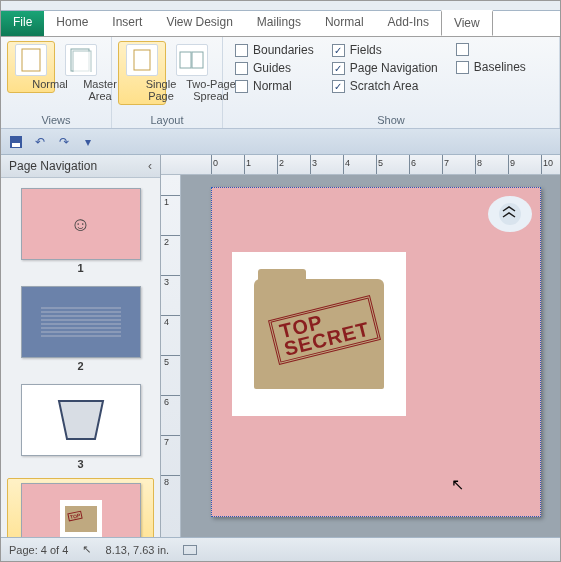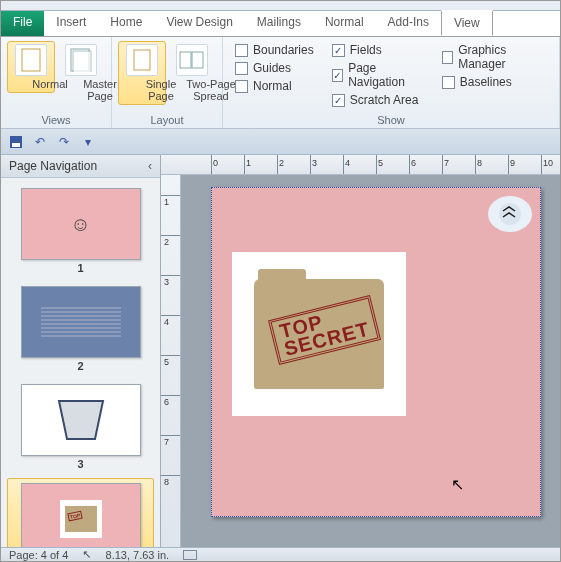--- a/index.html
+++ b/index.html
@@ -57,37 +57,37 @@
   .page { position:absolute; left:30px; top:12px; width:330px; height:330px; background:#e9b0b4; box-shadow: 2px 2px 4px rgba(0,0,0,0.3); border:1px dotted #2a5aba; }
   .page .decor { position:absolute; top:8px; right:8px; width:44px; height:36px; background:#e9f0f7; border-radius:50%; display:flex; align-items:center; justify-content:center; }
   .page .imgbox { position:absolute; left:20px; top:64px; width:174px; height:164px; background:#fff; display:flex; align-items:center; justify-content:center; }
   .folder { width:130px; height:110px; background:#bfa980; border-radius: 6px 6px 2px 2px; position:relative; }
   .folder:before { content:""; position:absolute; top:-10px; left:4px; width:48px; height:14px; background:#bfa980; border-radius:3px 3px 0 0; }
   .stamp { position:absolute; left:18px; top:28px; transform: rotate(-14deg); color:#8a1f1f; font-family: Impact, "Arial Black", sans-serif; font-weight:bold; font-size:20px; line-height:0.9; letter-spacing:1px; border:3px double #8a1f1f; padding:2px 6px; background:rgba(255,255,255,0); }
 
   .cursor { position:absolute; left:270px; top:300px; font-size:16px; color:#000; pointer-events:none; }
 
   
-  .status { height: 14px; background: linear-gradient(#e6ecf2,#d6dee6); border-top:1px solid #a5b6c7; display:flex; align-items:center; padding: 0 8px; gap: 14px; font-size:11px; color:#4a4a4a; }
+  .status { height: 24px; background: linear-gradient(#e6ecf2,#d6dee6); border-top:1px solid #a5b6c7; display:flex; align-items:center; padding: 0 8px; gap: 14px; font-size:11px; color:#4a4a4a; }
 
   .tick { position:absolute; top:0; bottom:0; width:1px; background:#7a8a9a; }
   .vtick { position:absolute; left:0; right:0; height:1px; background:#7a8a9a; }
   .rn { position:absolute; top:3px; font-size:9px; color:#3a3a3a; }
   .vrn { position:absolute; left:3px; font-size:9px; color:#3a3a3a; }
 </style>
 </head>
 <body>
 
 <div class="app">
   <div class="titlebar"></div>
 
   <div class="tabs">
     <div class="tab file">File</div>
+    <div class="tab">Home</div>
     <div class="tab">Insert</div>
-    <div class="tab">Home</div>
     <div class="tab">View Design</div>
     <div class="tab">Mailings</div>
     <div class="tab">Normal</div>
     <div class="tab">Add-Ins</div>
     <div class="tab active">View</div>
   </div>
 
   <div class="ribbon">
     <div class="group">
       <div class="group-body">
@@ -100,21 +100,21 @@
           <span>Normal</span>
         </div>
         <div class="rb-btn">
           <div class="rb-icon">
               <svg width="22" height="24" viewBox="0 0 22 24">
                 <rect x="1" y="1" width="18" height="22" fill="#fff" stroke="#8aa"></rect>
                 <rect x="3" y="3" width="18" height="22" fill="#fff" stroke="#8aa" opacity="0.7"></rect>
               </svg>
             </div>
           <span style="white-space:pre">Master
-Page</span>
+Area</span>
         </div>
       </div>
       <div class="group-label">Views</div>
     </div>
 
     <div class="group">
       <div class="group-body">
         <div class="rb-btn active">
           <div class="rb-icon">
               <svg width="20" height="24">
@@ -164,21 +164,20 @@
               <span>Page Navigation</span>
             </label>
           <label class="chk">
               <span class="box">✓</span>
               <span>Scratch Area</span>
             </label>
         </div>
         <div class="show-col">
           <label class="chk">
               <span class="box"></span>
-              <span>Graphics Manager</span>
             </label>
           <label class="chk">
               <span class="box"></span>
               <span>Baselines</span>
             </label>
         </div>
       </div>
       <div class="group-label">Show</div>
     </div>
   </div>

